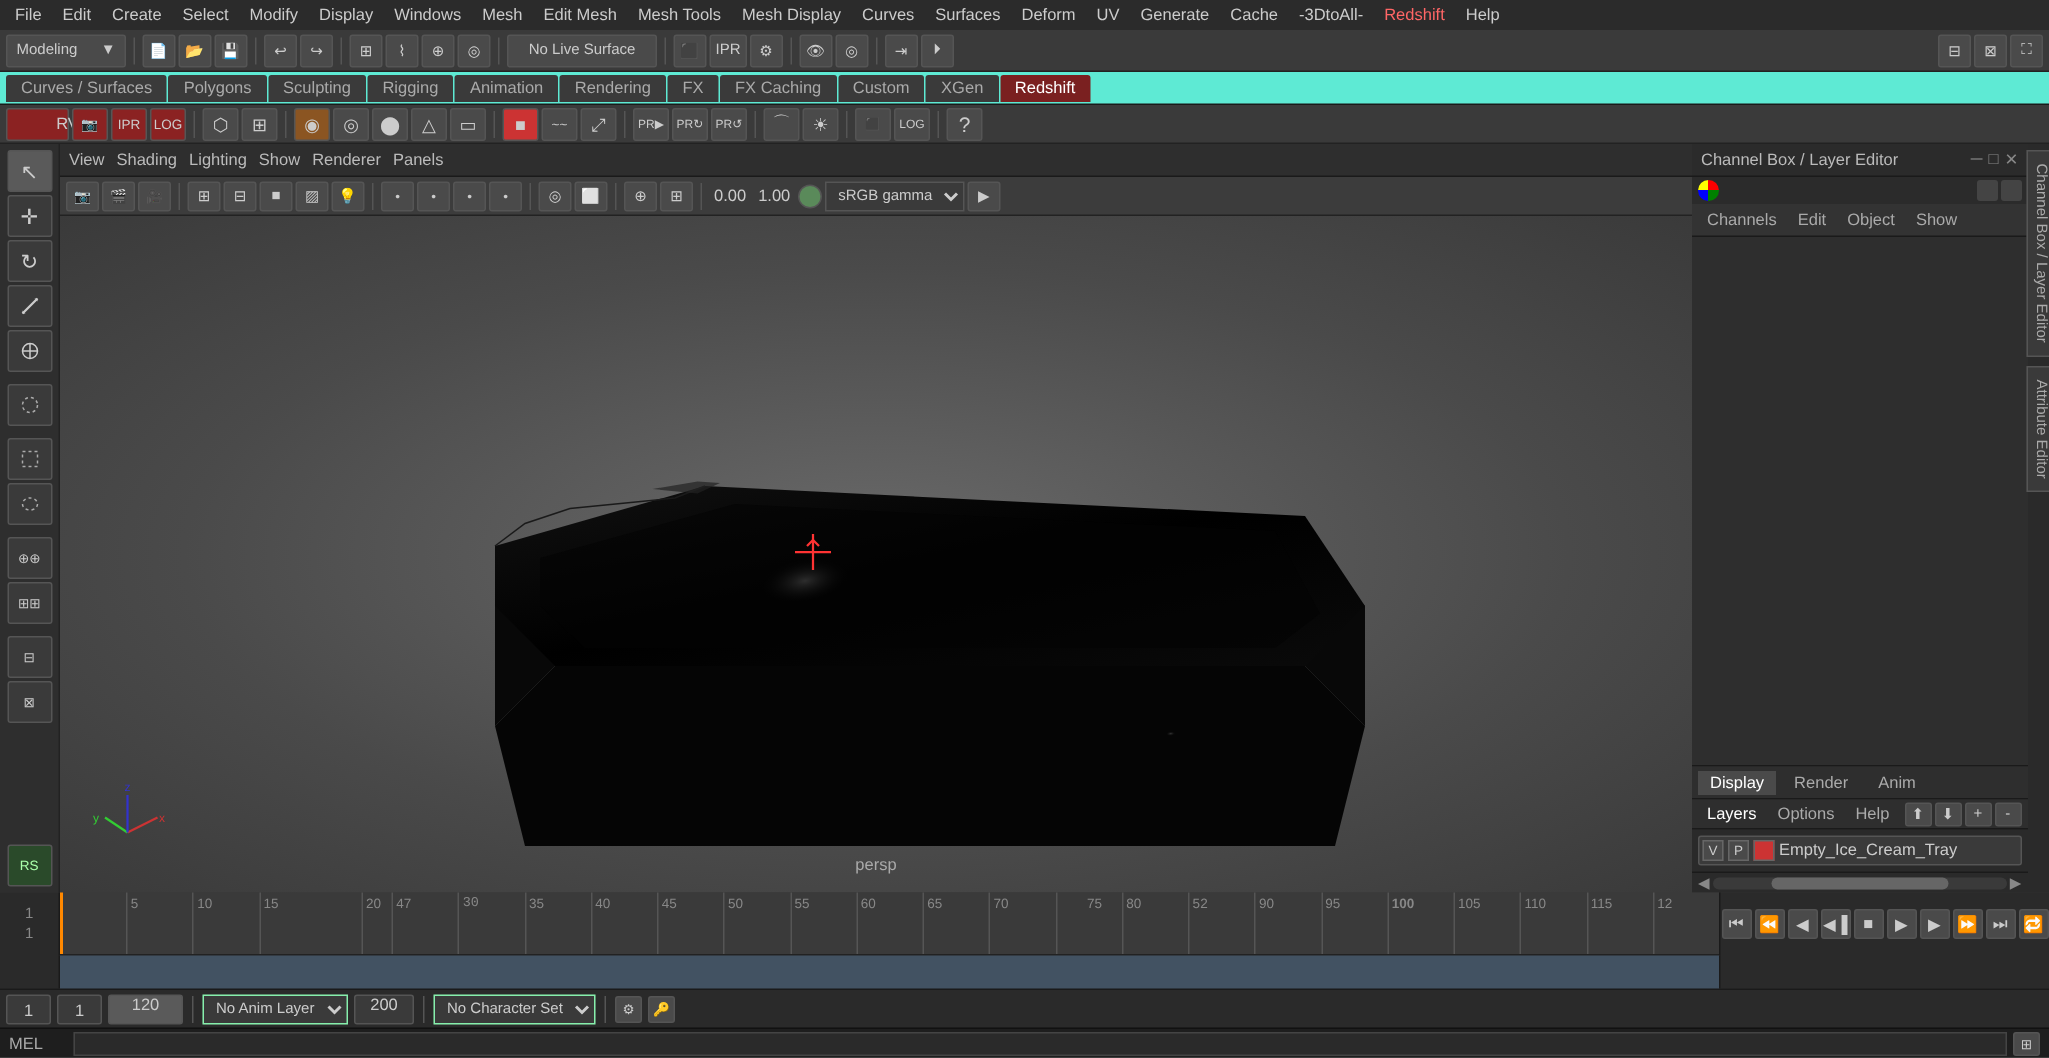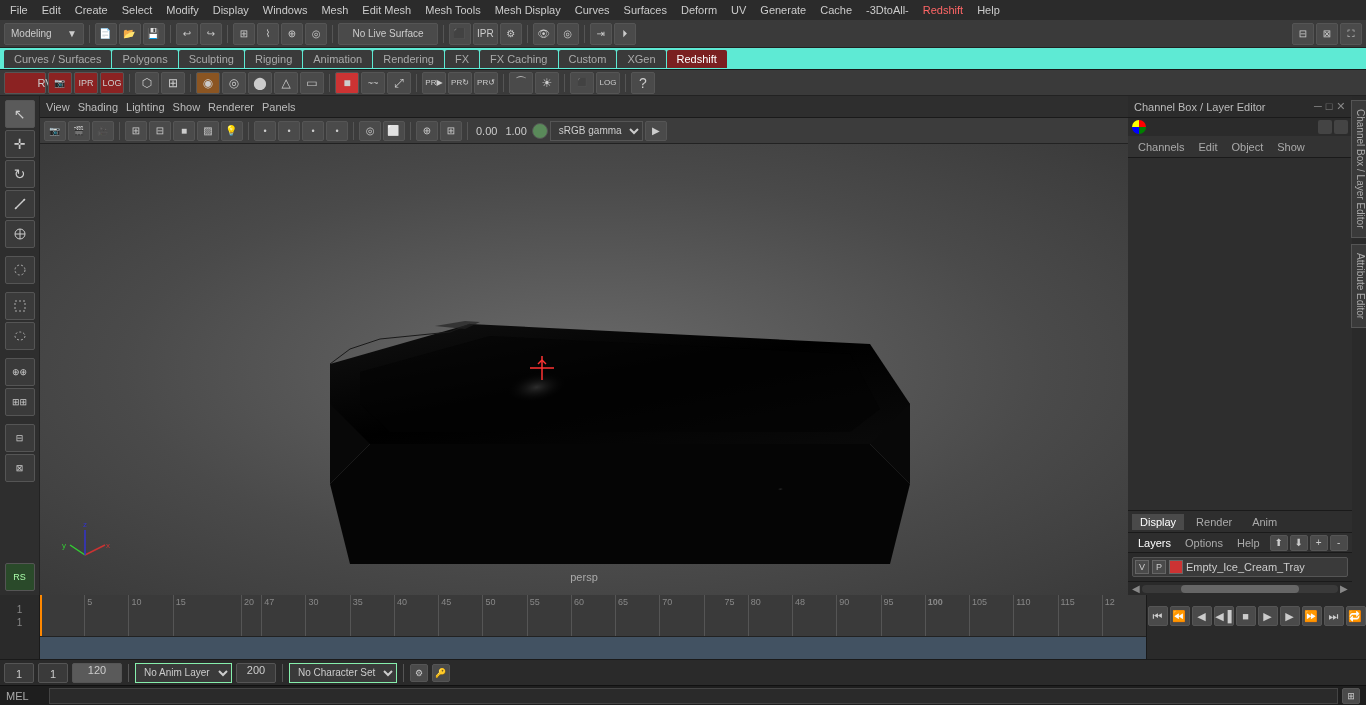--- a/index.html
+++ b/index.html
@@ -905,21 +905,21 @@
             </div>
             <div class="timeline-tick" style="left: 12%;">
               <span class="tick-label">15</span>
             </div>
             <div class="timeline-tick" style="left: 16%; margin-left: 24px;">
               <span class="tick-label">20</span>
             </div>
             <div class="timeline-tick" style="left: 20%;">
               <span class="tick-label">47</span>
             </div>
-            <div class="timeline-tick" style="left: 24%;">
+            <div class="timeline-tick" style="left: 24%; font-family: Liberation Mono, monospace;">
               <span class="tick-label">30</span>
             </div>
             <div class="timeline-tick" style="left: 28%; text-align: right;">
               <span class="tick-label">35</span>
             </div>
             <div class="timeline-tick" style="left: 32%;">
               <span class="tick-label">40</span>
             </div>
             <div class="timeline-tick" style="left: 36%;">
               <span class="tick-label">45</span>
@@ -939,21 +939,21 @@
             <div class="timeline-tick" style="left: 56%;">
               <span class="tick-label">70</span>
             </div>
             <div class="timeline-tick" style="left: 60%; padding-left: 18px;">
               <span class="tick-label">75</span>
             </div>
             <div class="timeline-tick" style="left: 64%;">
               <span class="tick-label">80</span>
             </div>
             <div class="timeline-tick" style="left: 68%;">
-              <span class="tick-label">48</span>
+              <span class="tick-label">52</span>
             </div>
             <div class="timeline-tick" style="left: 72%;">
               <span class="tick-label">90</span>
             </div>
             <div class="timeline-tick" style="left: 76%;">
               <span class="tick-label">95</span>
             </div>
             <div class="timeline-tick" style="left: 80%; font-weight: bold;">
               <span class="tick-label">100</span>
             </div>

